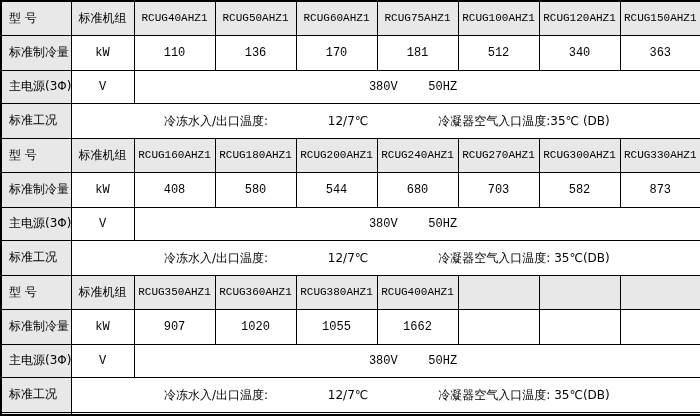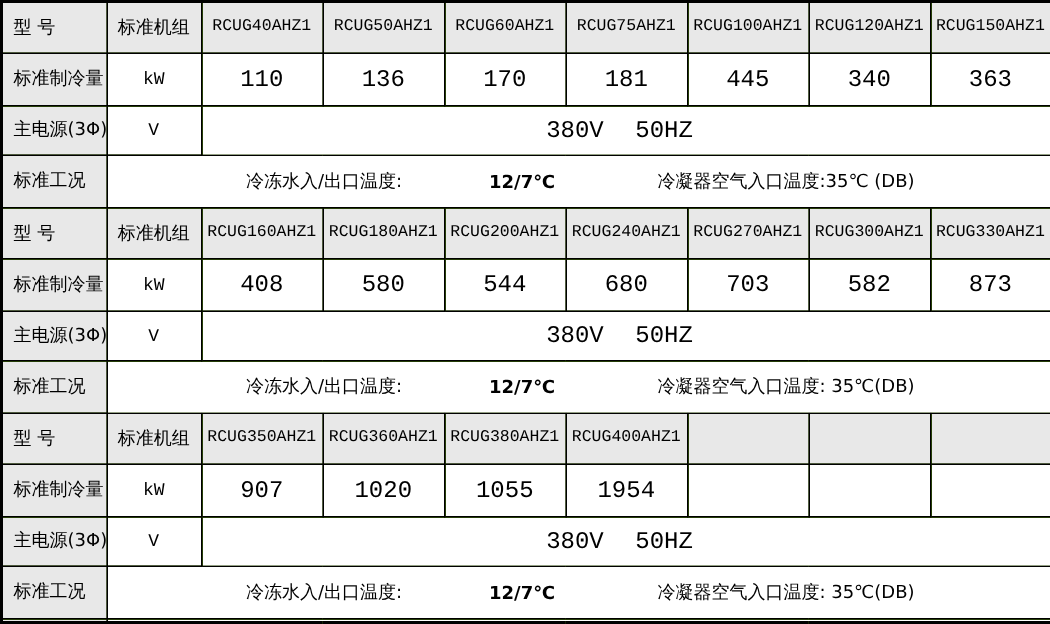--- a/index.html
+++ b/index.html
@@ -1,47 +1,47 @@
 <!DOCTYPE html>
 <html><head>
 <meta charset="utf-8">
 <style>
   html,body{margin:0;padding:0;background:#ffffff;}
   #screen{
     position:relative;width:700px;height:416px;overflow:hidden;
-    background:#4d7c0f;color:#000;
+    background:#fdba74;color:#000;
     font-family:"DejaVu Sans","Liberation Sans",sans-serif;font-size:12px;
   }
   table.spec{
     border-collapse:collapse;table-layout:fixed;width:700px;
     border:2px solid #000;
   }
   td{
     border:1px solid #000;text-align:center;vertical-align:middle;
     padding:0;overflow:hidden;white-space:nowrap;
   }
   td.gray{background:#e8e8e8;}
   td.white{background:#ffffff;}
   td.rowlabel{text-align:left;padding-left:7px;}
   .mono{font-family:"Liberation Mono","DejaVu Sans Mono",monospace;}
   .model{font-size:11px;}
-  .num{font-size:16px;}
+  .num{font-size:12px;}
   .unit{font-weight:normal;font-size:12px;}
   tr.r-model{height:34px;}
   tr.r-cap{height:35px;padding-left:20px;}
   tr.r-pow{height:33px;}
   tr.r-cond{height:35px;border-radius:15px;}
   tr.r-partial{height:3px;}
   td.rel{position:relative;}
   td.rel .pos{
     position:absolute;top:50%;transform:translate(-50%,-50%);
     white-space:nowrap;
   }
   .p-chilled{left:23%;}
-  .p-chillval{left:44%;font-weight:bold;}
+  .p-chillval{left:44%;}
   .p-cond{left:72%;}
   .p-volt{left:44%;}
   .p-freq{left:54.5%;}
 </style>
 </head>
 <body>
 
 <div id="screen">
 <table class="spec">
   <colgroup>
@@ -68,21 +68,21 @@
     <td class="gray mono model">RCUG120AHZ1</td>
     <td class="gray mono model">RCUG150AHZ1</td>
   </tr>
   <tr class="r-cap">
     <td class="gray rowlabel">标准制冷量</td>
     <td class="white mono unit">kW</td>
     <td class="white mono num">110</td>
     <td class="white mono num">136</td>
     <td class="white mono num">170</td>
     <td class="white mono num">181</td>
-    <td class="white mono num">445</td>
+    <td class="white mono num">512</td>
     <td class="white mono num">340</td>
     <td class="white mono num">363</td>
   </tr>
   <tr class="r-pow">
     <td class="gray rowlabel">主电源(3Φ)</td>
     <td class="white mono unit">V</td>
     <td class="white rel" colspan="7">
       <span class="pos p-volt mono num">380V</span>
       <span class="pos p-freq mono num">50HZ</span>
     </td>
@@ -145,21 +145,21 @@
     <td class="gray mono model"></td>
     <td class="gray mono model"></td>
     <td class="gray mono model"></td>
   </tr>
   <tr class="r-cap">
     <td class="gray rowlabel">标准制冷量</td>
     <td class="white mono unit">kW</td>
     <td class="white mono num">907</td>
     <td class="white mono num">1020</td>
     <td class="white mono num">1055</td>
-    <td class="white mono num">1954</td>
+    <td class="white mono num">1662</td>
     <td class="white mono num"></td>
     <td class="white mono num"></td>
     <td class="white mono num"></td>
   </tr>
   <tr class="r-pow">
     <td class="gray rowlabel">主电源(3Φ)</td>
     <td class="white mono unit">V</td>
     <td class="white rel" colspan="7">
       <span class="pos p-volt mono num">380V</span>
       <span class="pos p-freq mono num">50HZ</span>

